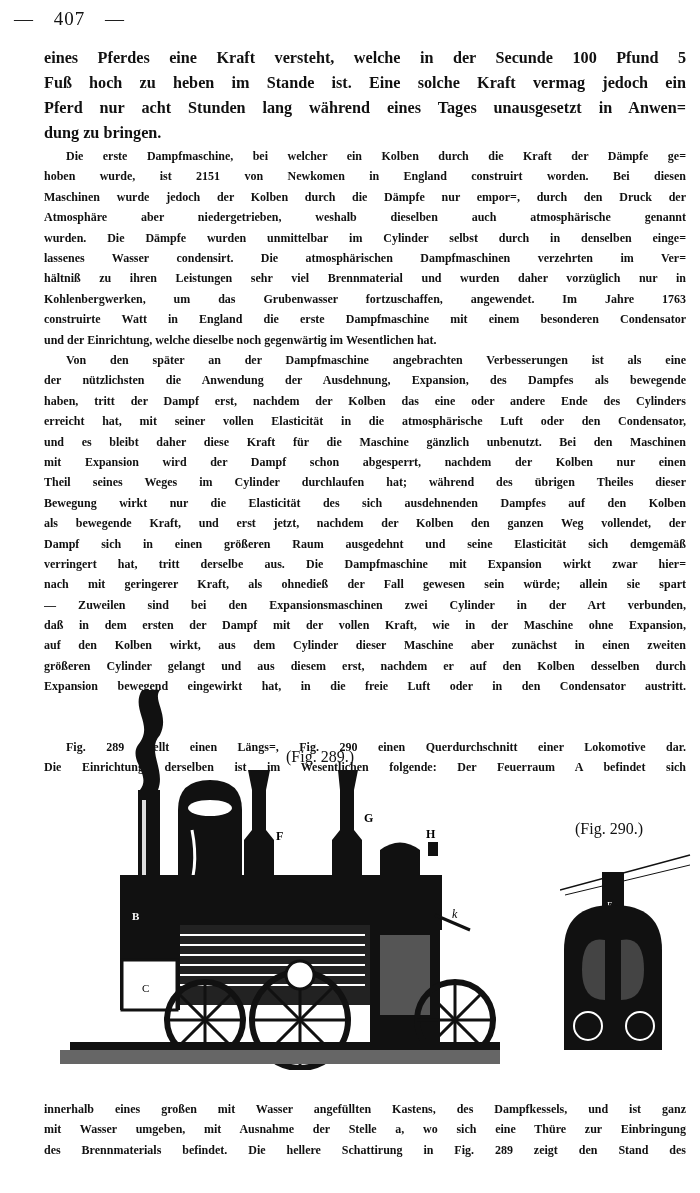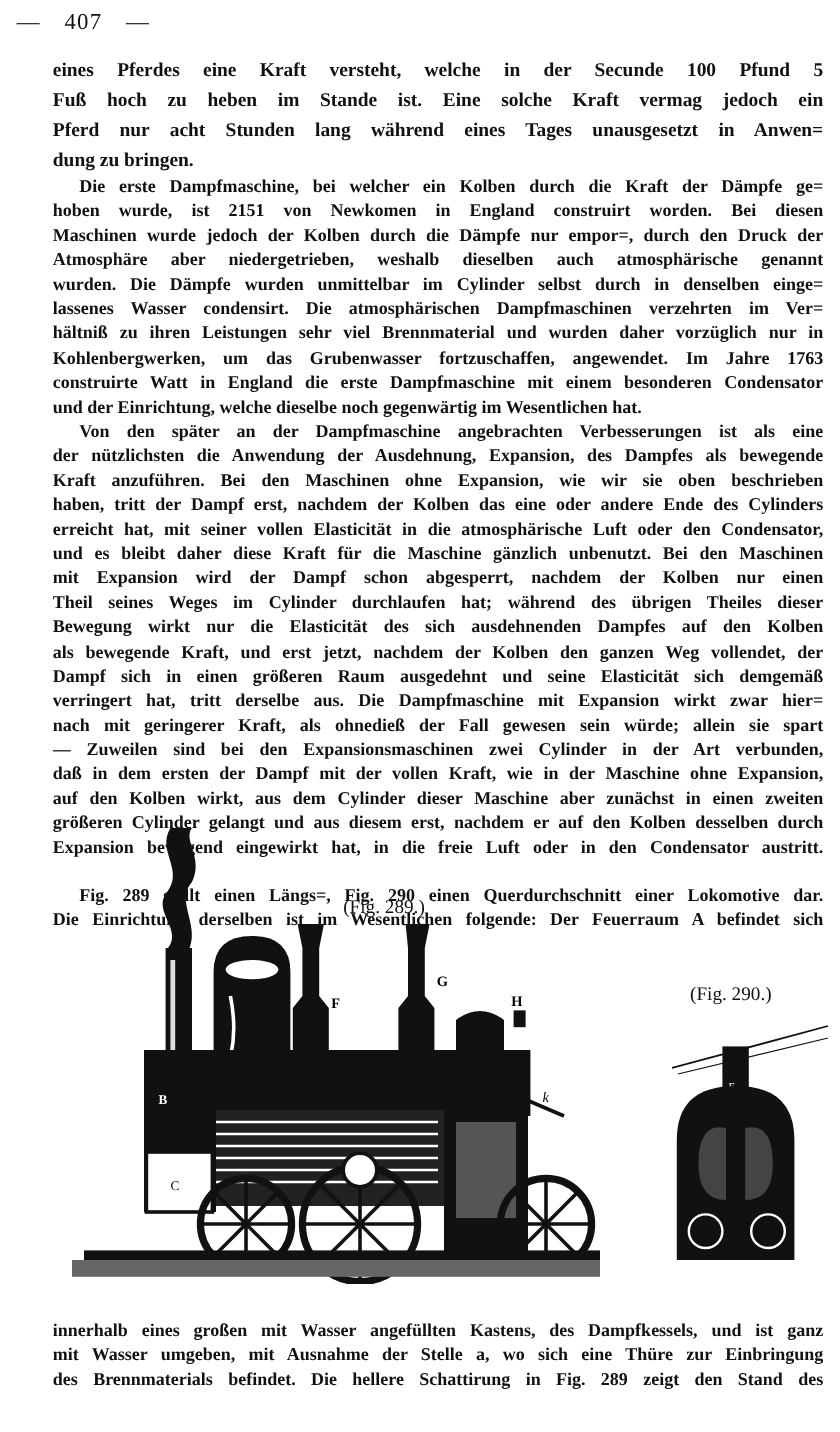--- a/index.html
+++ b/index.html
@@ -5,21 +5,21 @@
   html, body { margin:0; padding:0; background:#ffffff; }
   body { width:700px; height:1193px; position:relative; overflow:hidden;
          font-family:"DejaVu Serif", serif; color:#111; }
   .page-header { position:absolute; top:8px; left:0; width:700px; text-align:left;
                  font-family:"Liberation Serif", serif; font-size:19px; letter-spacing:1px; }
   .page-header .dash { margin:0 14px; }
   .text-block { position:absolute; left:44px; width:642px; }
   .line { white-space:nowrap; overflow:hidden; text-align:justify; text-align-last:justify;
           font-family:Liberation Serif, serif; }
   .lead .line { font-size:16.2px; font-weight:bold; height:25px; line-height:25px; }
-  .body .line { font-size:15px; font-weight:bold; height:20.4px; line-height:20.4px; }
+  .body .line { font-size:12px; font-weight:bold; height:20.4px; line-height:20.4px; }
   .line.last { text-align-last:left; }
   .indent { padding-left:22px; }
   .figure { position:absolute; }
   .caption { position:absolute; font-family:"Liberation Serif", serif; font-size:16px; }
 </style>
 </head>
 <body>
 
 <div class="page-header">
   <span class="dash">—</span>
@@ -43,21 +43,20 @@
   <div class="line">lassenes Wasser condensirt.  Die atmosphärischen Dampfmaschinen verzehrten im Ver=</div>
   <div class="line">hältniß zu ihren Leistungen sehr viel Brennmaterial und wurden daher vorzüglich nur in</div>
   <div class="line">Kohlenbergwerken, um das Grubenwasser fortzuschaffen, angewendet.  Im Jahre 1763</div>
   <div class="line">construirte Watt in England die erste Dampfmaschine mit einem besonderen Condensator</div>
   <div class="line last">und der Einrichtung, welche dieselbe noch gegenwärtig im Wesentlichen hat.</div>
 </div>
 
 <div class="text-block body" style="top:350px;">
   <div class="line indent">Von den später an der Dampfmaschine angebrachten Verbesserungen ist als eine</div>
   <div class="line">der nützlichsten die Anwendung der Ausdehnung, Expansion, des Dampfes als bewegende</div>
-  <div class="line">Kraft anzuführen.  Bei den Maschinen ohne Expansion, wie wir sie oben beschrieben</div>
   <div class="line">haben, tritt der Dampf erst, nachdem der Kolben das eine oder andere Ende des Cylinders</div>
   <div class="line">erreicht hat, mit seiner vollen Elasticität in die atmosphärische Luft oder den Condensator,</div>
   <div class="line">und es bleibt daher diese Kraft für die Maschine gänzlich unbenutzt.  Bei den Maschinen</div>
   <div class="line">mit Expansion wird der Dampf schon abgesperrt, nachdem der Kolben nur einen</div>
   <div class="line">Theil seines Weges im Cylinder durchlaufen hat; während des übrigen Theiles dieser</div>
   <div class="line">Bewegung wirkt nur die Elasticität des sich ausdehnenden Dampfes auf den Kolben</div>
   <div class="line">als bewegende Kraft, und erst jetzt, nachdem der Kolben den ganzen Weg vollendet, der</div>
   <div class="line">Dampf sich in einen größeren Raum ausgedehnt und seine Elasticität sich demgemäß</div>
   <div class="line">verringert hat, tritt derselbe aus.  Die Dampfmaschine mit Expansion wirkt zwar hier=</div>
   <div class="line">nach mit geringerer Kraft, als ohnedieß der Fall gewesen sein würde; allein sie spart</div>

